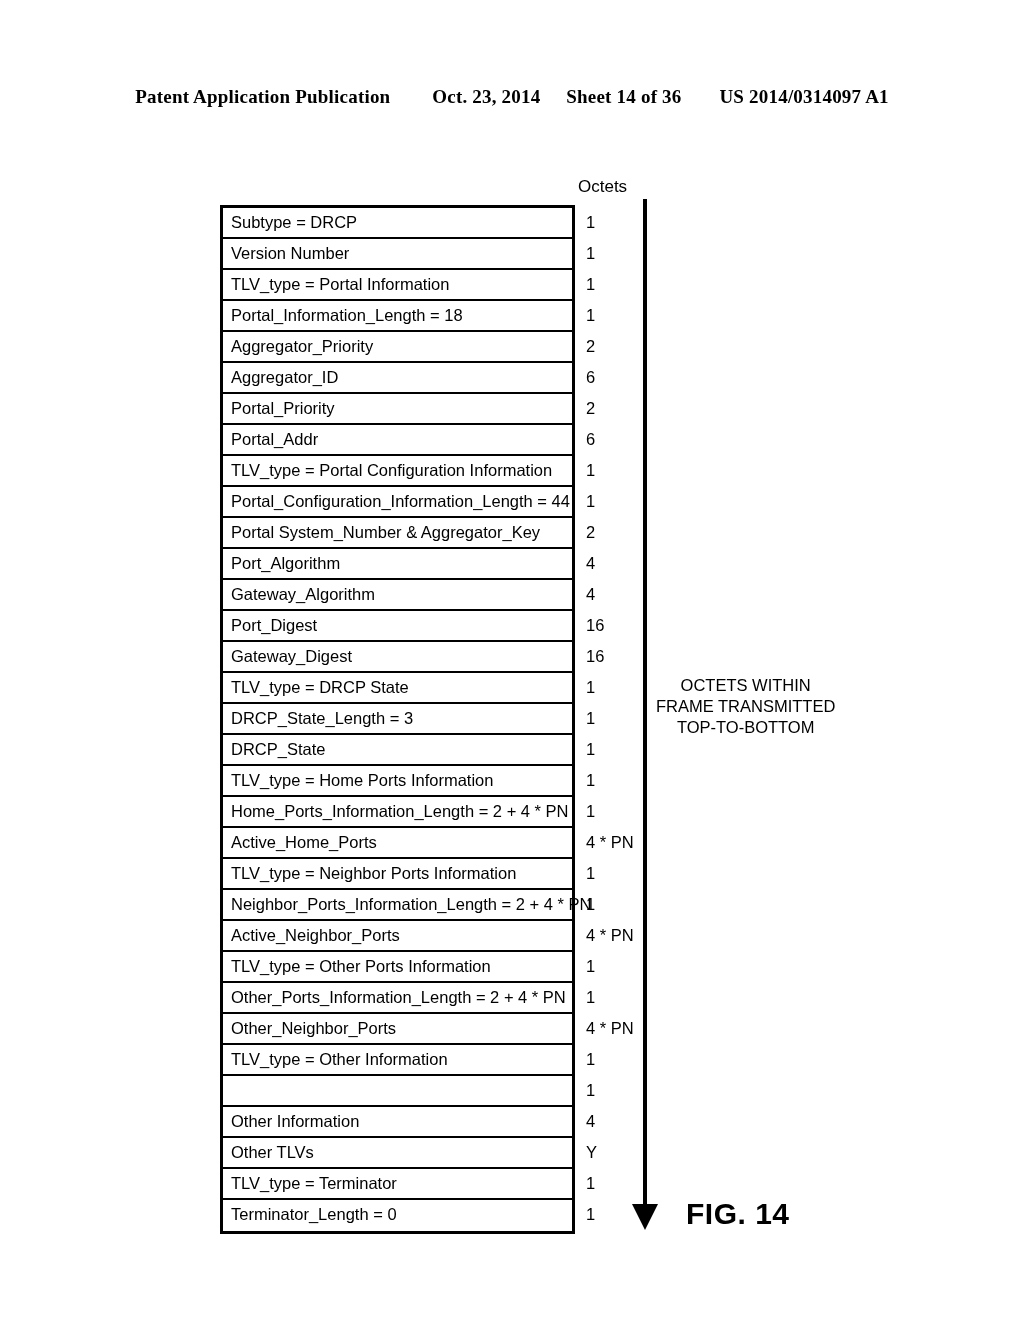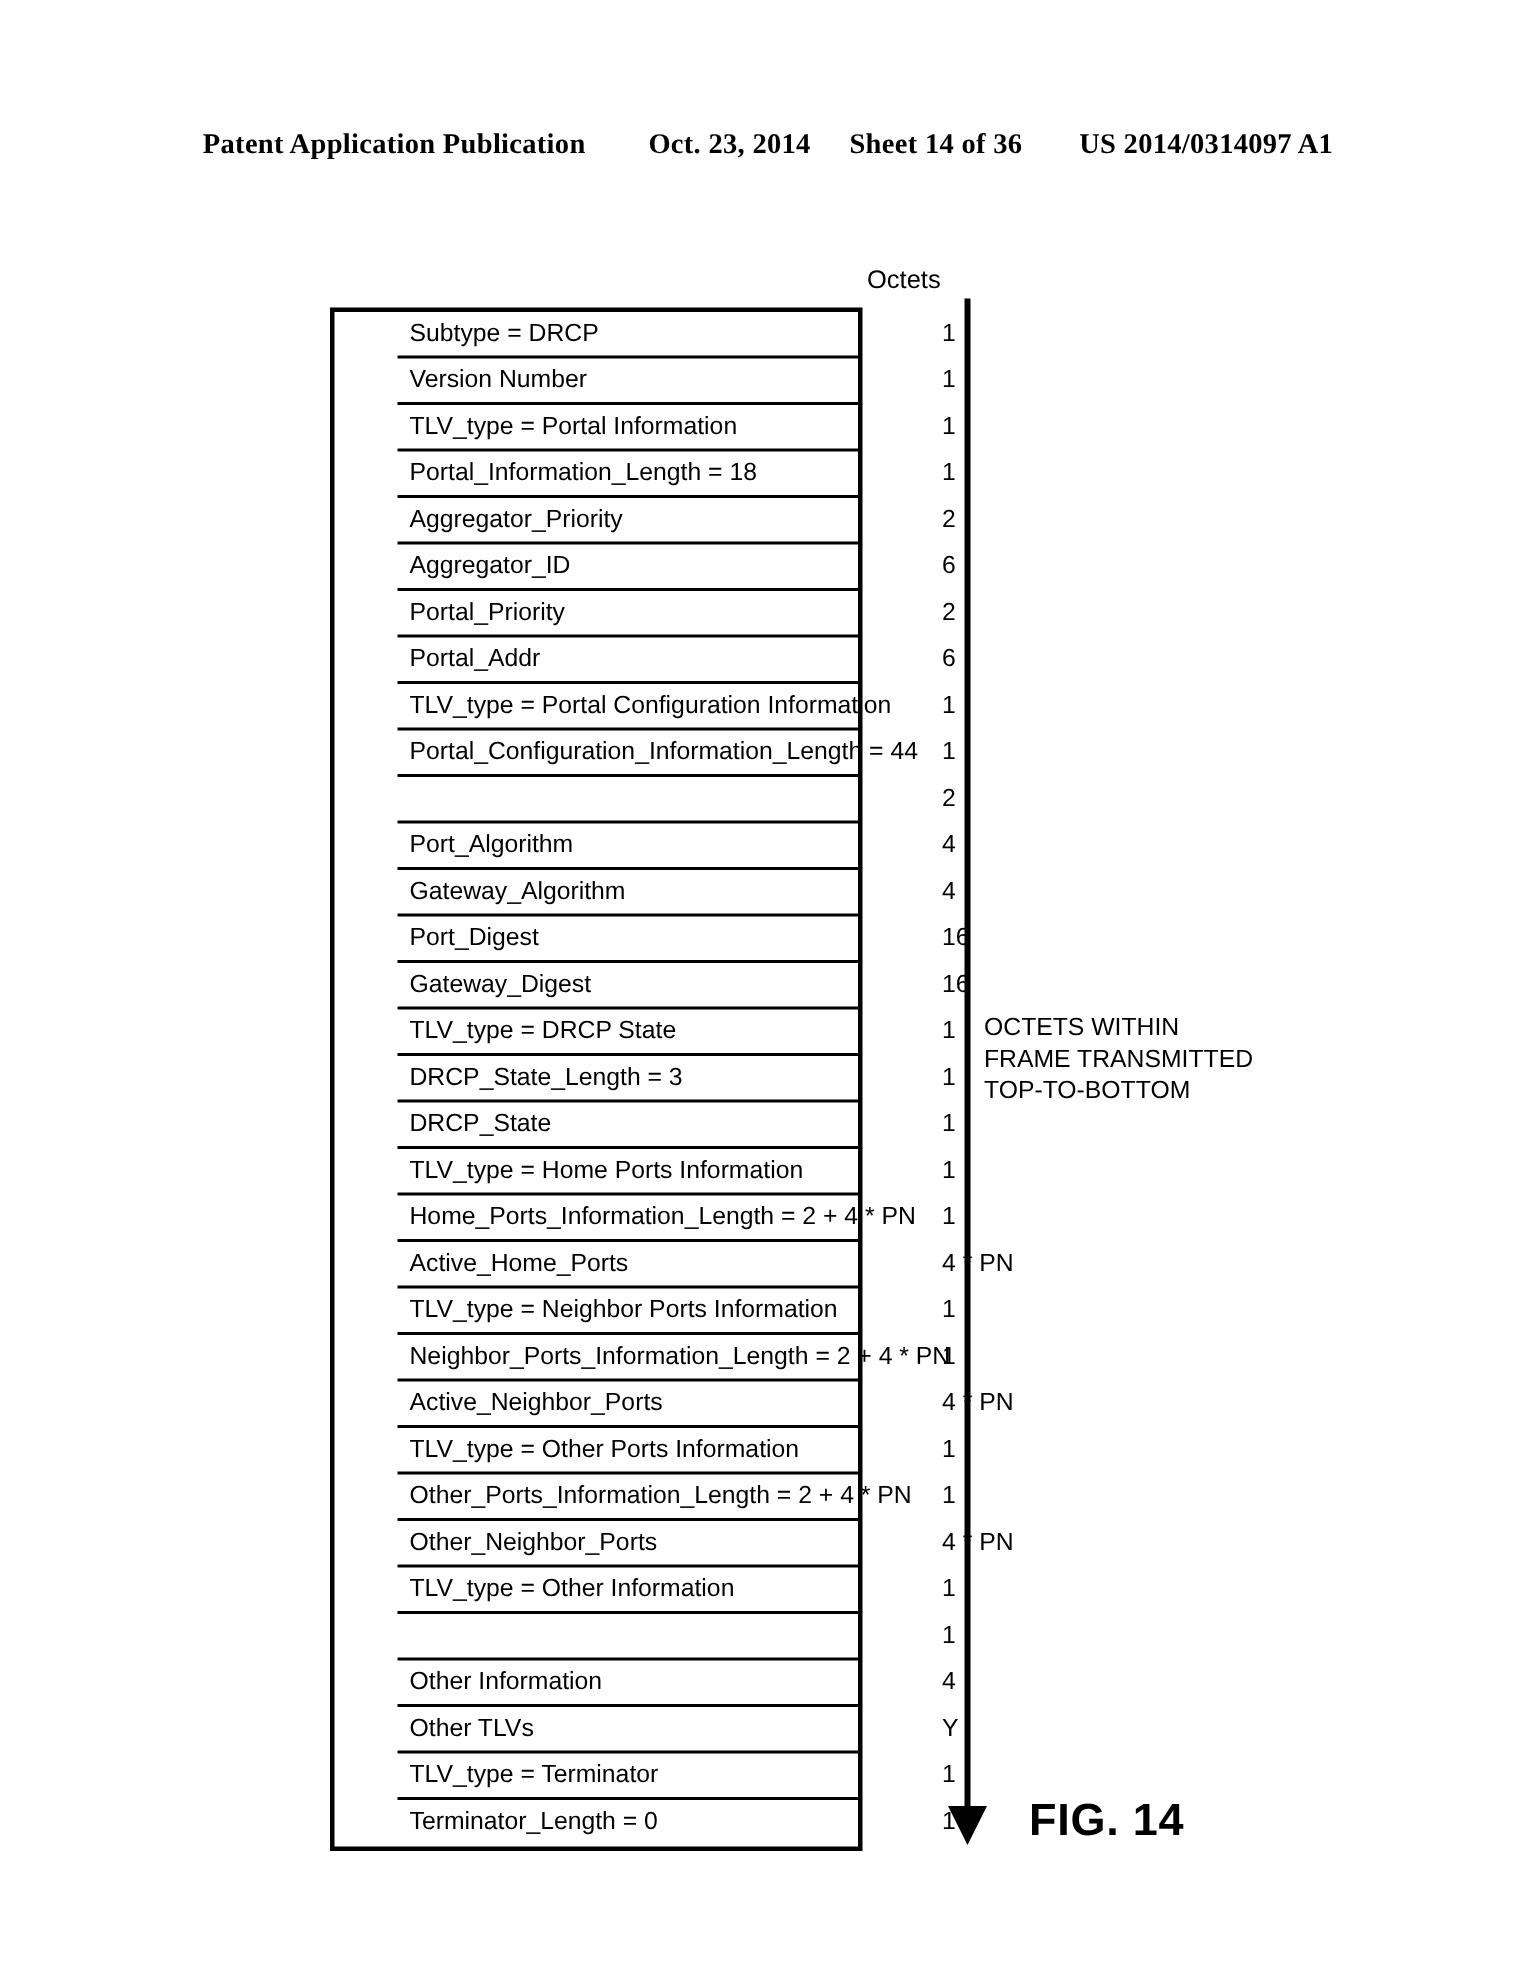--- a/index.html
+++ b/index.html
@@ -58,21 +58,20 @@
   .field-table {
     position: absolute;
     left: 220px;
     top: 191px;
     width: 355px;
     border-left: 3px solid #000;
     border-right: 3px solid #000;
     border-top: 3px solid #000;
     border-bottom: 3px solid #000;
     box-sizing: border-box;
-    padding-left: 42px;
   }
   .field-row {
     position: relative;
     height: 31px;
     box-sizing: border-box;
     border-bottom: 2px solid #000;
   }
   .field-row:last-child {
     border-bottom: none;
   }
@@ -117,20 +116,21 @@
   }
 
   
   .arrow-note {
     position: absolute;
     left: 656px;
     top: 661px;
     font-size: 16.5px;
     line-height: 21px;
     white-space: nowrap;
+    text-align: center;
   }
 
   
   .fig-caption {
     position: absolute;
     left: 686px;
     top: 1183px;
     font-size: 30px;
     font-weight: bold;
     letter-spacing: 0.5px;
@@ -189,20 +189,21 @@
       </div>
       <div class="field-row">
         <span class="field-label">TLV_type = Portal Configuration Information</span>
         <span class="octet-value">1</span>
       </div>
       <div class="field-row">
         <span class="field-label">Portal_Configuration_Information_Length = 44</span>
         <span class="octet-value">1</span>
       </div>
       <div class="field-row">
+        <span class="field-label">Portal System_Number &amp; Aggregator_Key</span>
         <span class="octet-value">2</span>
       </div>
       <div class="field-row">
         <span class="field-label">Port_Algorithm</span>
         <span class="octet-value">4</span>
       </div>
       <div class="field-row">
         <span class="field-label">Gateway_Algorithm</span>
         <span class="octet-value">4</span>
       </div>

